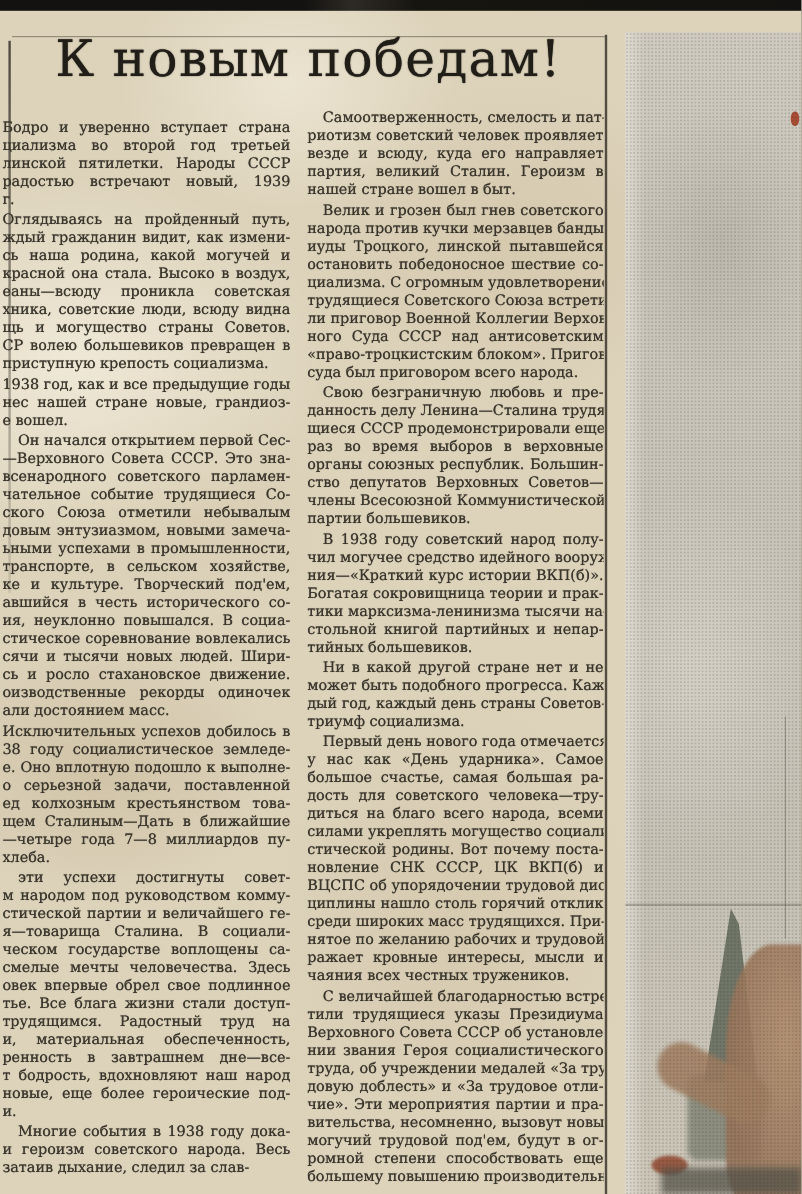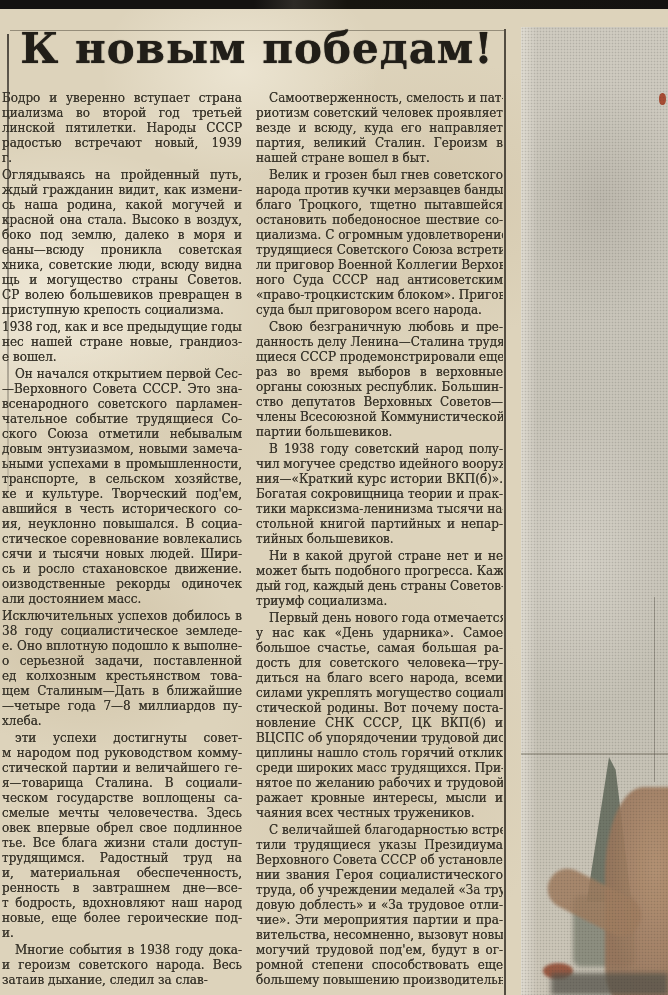--- a/index.html
+++ b/index.html
@@ -19,21 +19,21 @@
     position:absolute; left:0; top:0; width:668px; height:9px;
     background:linear-gradient(90deg,#141210 0%,#141210 38%,#2e2b26 44%,#17150f 52%,#141210 100%);
   }
   .rule-top  { position:absolute; left:10px; top:30px; width:494px; height:1px; background:rgba(90,84,70,.55); }
   .rule-left { position:absolute; left:7px;  top:34px; width:2px; height:460px;
                background:linear-gradient(180deg, rgba(56,51,44,.85), rgba(56,51,44,.12)); }
   .rule-right{ position:absolute; left:504px; top:29px; width:2px; height:966px; background:rgba(52,47,39,.82); }
 
   .headline {
     position:absolute; left:10px; top:22px; width:494px; margin:0;
-    text-align:center; font-size:42px; line-height:54px; font-weight:bold;
+    text-align:center; font-size:42px; line-height:54px; font-weight:normal;
     color:#211e18; letter-spacing:1px; text-shadow:0 0 1px rgba(30,27,22,.9);
   }
 
   .columns { position:absolute; left:2px; top:84px; width:501px; height:911px; display:flex; overflow:hidden;align-items:center; }
   .col { overflow:hidden; }
   .col-left  { width:240px; padding-right:5px; }
   .divider   { width:1px; background:rgba(60,53,43,.7); }
   .col-right { flex:1; padding-left:8px; }
 
   .line {
@@ -106,21 +106,20 @@
           <div class="line">циализма во второй год третьей</div>
           <div class="line">линской пятилетки. Народы СССР</div>
           <div class="line">радостью встречают новый, 1939</div>
           <div class="line last">г.</div>
         </div>
         <div class="para">
           <div class="line">Оглядываясь на пройденный путь,</div>
           <div class="line">ждый гражданин видит, как измени-</div>
           <div class="line">сь наша родина, какой могучей и</div>
           <div class="line">красной она стала. Высоко в воздух,</div>
-          <div class="line">боко под землю, далеко в моря и</div>
           <div class="line">еаны—всюду проникла советская</div>
           <div class="line">хника, советские люди, всюду видна</div>
           <div class="line">щь и могущество страны Советов.</div>
           <div class="line">СР волею большевиков превращен в</div>
           <div class="line last">приступную крепость социализма.</div>
         </div>
         <div class="para">
           <div class="line">1938 год, как и все предыдущие годы,</div>
           <div class="line">нес нашей стране новые, грандиоз-</div>
           <div class="line last">е вошел.</div>
@@ -180,21 +179,21 @@
         <div class="para indent">
           <div class="line">Самоотверженность, смелость и пат-</div>
           <div class="line">риотизм советский человек проявляет</div>
           <div class="line">везде и всюду, куда его направляет</div>
           <div class="line">партия, великий Сталин. Героизм в</div>
           <div class="line last">нашей стране вошел в быт.</div>
         </div>
         <div class="para indent">
           <div class="line">Велик и грозен был гнев советского</div>
           <div class="line">народа против кучки мерзавцев банды</div>
-          <div class="line">благо Троцкого, тщетно пытавшейся</div>
+          <div class="line">иуды Троцкого, линской пытавшейся</div>
           <div class="line">остановить победоносное шествие со-</div>
           <div class="line">циализма. С огромным удовлетворением</div>
           <div class="line">трудящиеся Советского Союза встрети-</div>
           <div class="line">ли приговор Военной Коллегии Верхов-</div>
           <div class="line">ного Суда СССР над антисоветским</div>
           <div class="line">«право-троцкистским блоком». Приговор</div>
           <div class="line last">суда был приговором всего народа.</div>
         </div>
         <div class="para indent">
           <div class="line">Свою безграничную любовь и пре-</div>

